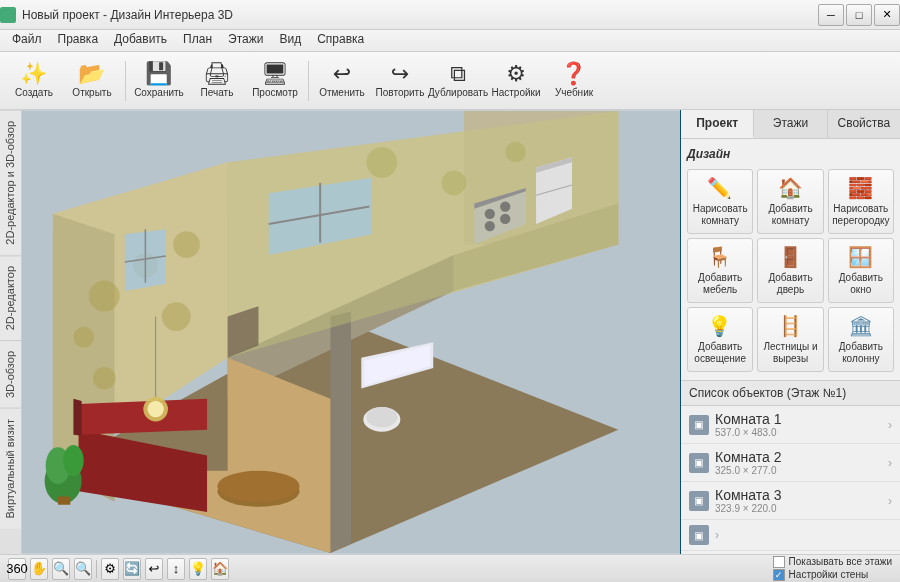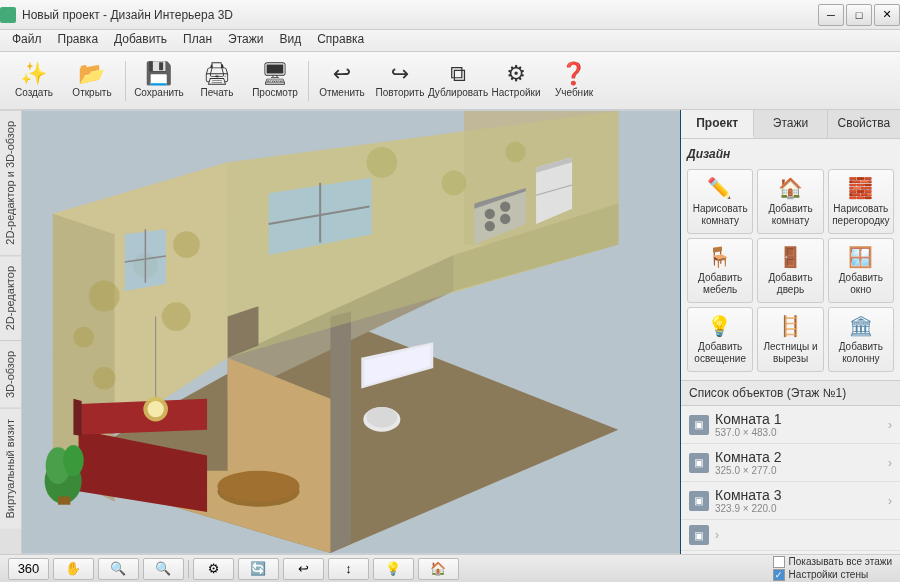--- a/index.html
+++ b/index.html
@@ -112,21 +112,21 @@
     .object-item-size { font-size: 10px; color: #888; }
     .object-item-arrow { color: #aaa; font-size: 12px; }
 
     
     .status-bar {
       height: 28px; background: linear-gradient(to bottom, #ececec, #dcdcdc);
       border-top: 1px solid #ccc; display: flex; align-items: center;
       padding: 0 8px; gap: 8px;
     }
     .status-tools { display: flex; gap: 4px; align-items: center; }
-    .status-tool-btn { width: 41px; height: 22px; border: 1px solid #bbb; border-radius: 2px; background: linear-gradient(to bottom, #fafafa, #e8e8e8); display: flex; align-items: center; justify-content: center; cursor: pointer; font-size: 13px; }
+    .status-tool-btn { width: 18px; height: 22px; border: 1px solid #bbb; border-radius: 2px; background: linear-gradient(to bottom, #fafafa, #e8e8e8); display: flex; align-items: center; justify-content: center; cursor: pointer; font-size: 13px; }
     .status-sep { width: 1px; height: 18px; background: #bbb; }
     .status-checks { display: flex; flex-direction: column; gap: 1px; margin-left: auto; }
     .status-check { display: flex; gap: 4px; font-size: 10px; color: #333; }
     .checkbox { width: 12px; height: 12px; border: 1px solid #999; background: white; display: flex; align-items: center; justify-content: center; font-size: 9px; }
 
     
     .object-list::-webkit-scrollbar { width: 14px; }
     .object-list::-webkit-scrollbar-track { background: #f0f0f0; }
     .object-list::-webkit-scrollbar-thumb { background: #bbb; border: 1px solid #aaa; }
 

